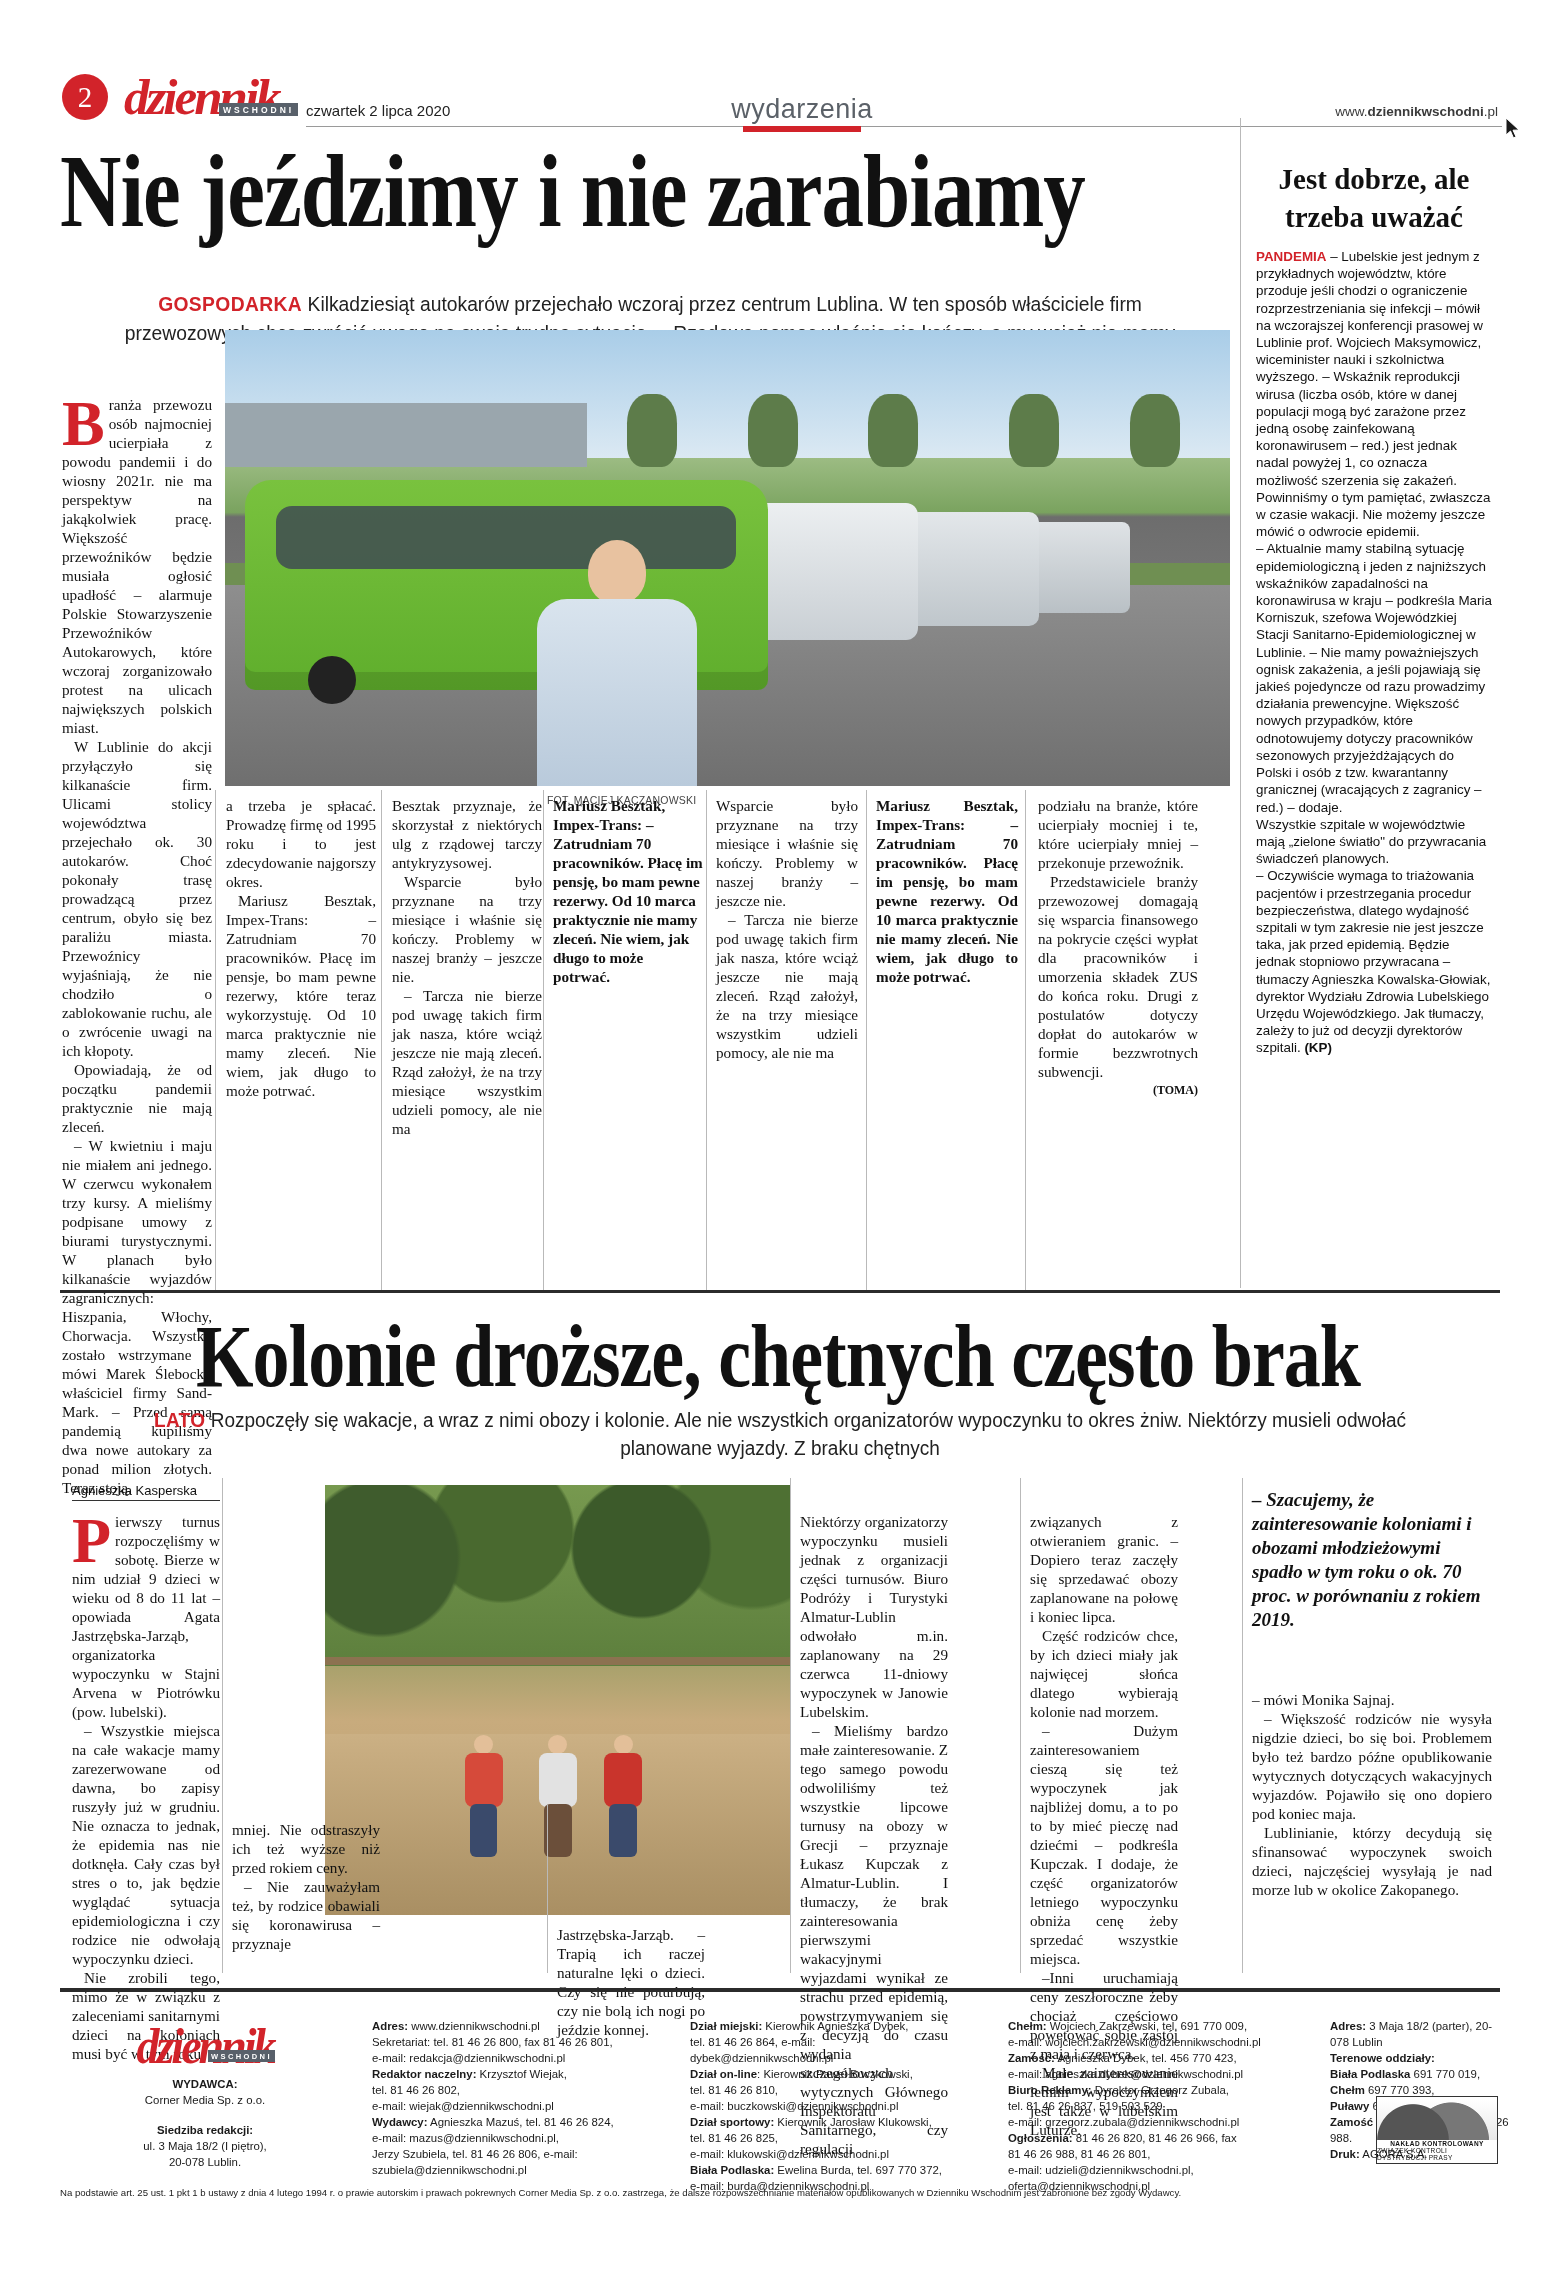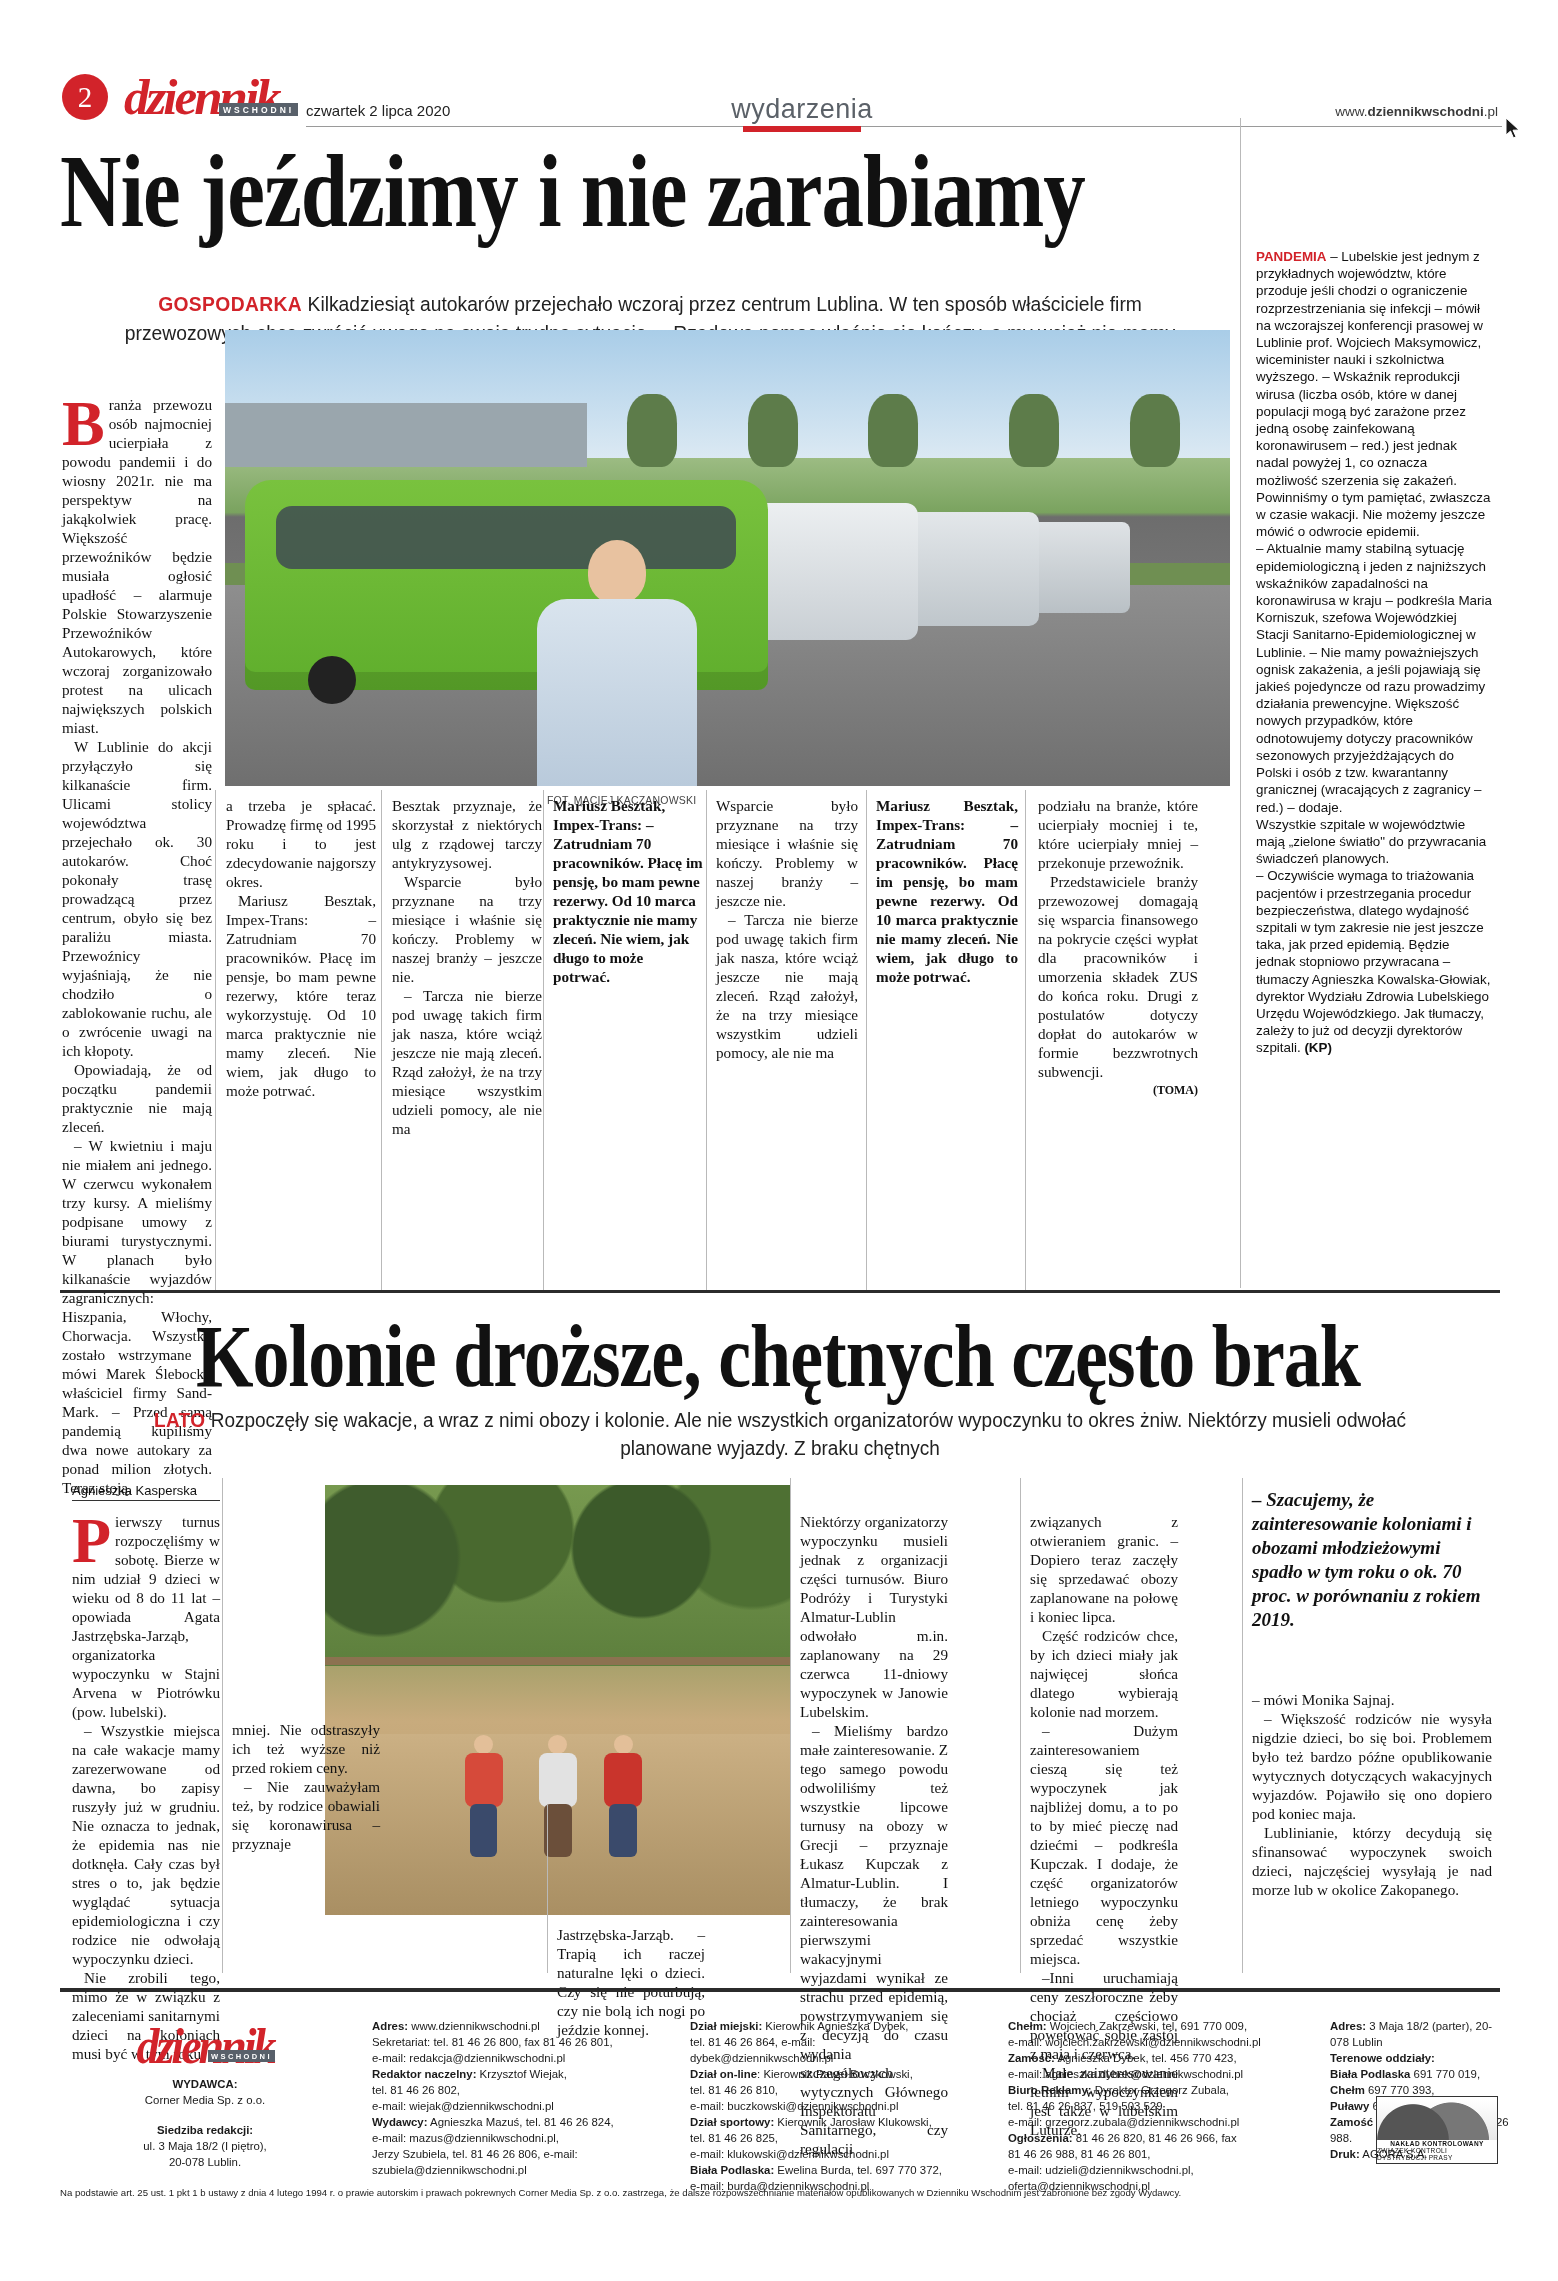--- a/index.html
+++ b/index.html
@@ -285,20 +285,23 @@
   <div class="col" style="left:716px;top:796px;width:142px;height:80px;">
     <p class="noind">Wsparcie było przyznane na trzy miesiące i właśnie się kończy. Problemy w naszej branży – jeszcze nie.</p>
     <p>– Tarcza nie bierze pod uwagę takich firm jak nasza, które wciąż jeszcze nie mają zleceń. Rząd założył, że na trzy miesiące wszystkim udzieli pomocy, ale nie ma</p>
   </div>
   <div class="col" style="left:876px;top:796px;width:142px;height:80px;font-weight:700;">
     <p class="noind">Mariusz Besztak, Impex-Trans: – Zatrudniam 70 pracowników. Płacę im pensję, bo mam pewne rezerwy. Od 10 marca praktycznie nie mamy zleceń. Nie wiem, jak długo to może potrwać.</p>
   </div>
 
   <div class="vline" style="left:1240px;top:118px;height:1170px;"></div>
 
+  <div style="position:absolute;left:1256px;top:160px;width:236px;text-align:center;
+              font-family:'Liberation Serif',serif;font-weight:700;font-size:29px;
+              line-height:38px;color:#111;">Jest dobrze, ale trzeba uważać</div>
 
   <div style="position:absolute;left:1256px;top:248px;width:236px;font-size:13.4px;
               line-height:17.2px;text-align:left;color:#111;">
     <p style="margin:0;">
       <span style="color:#d2232a;font-weight:700;">PANDEMIA</span>
       <span>– Lubelskie jest jednym z przykładnych województw, które przoduje jeśli chodzi o ograniczenie rozprzestrzeniania się infekcji – mówił na wczorajszej konferencji prasowej w Lublinie prof. Wojciech Maksymowicz, wiceminister nauki i szkolnictwa wyższego. – Wskaźnik reprodukcji wirusa (liczba osób, które w danej populacji mogą być zarażone przez jedną osobę zainfekowaną koronawirusem – red.) jest jednak nadal powyżej 1, co oznacza możliwość szerzenia się zakażeń. Powinniśmy o tym pamiętać, zwłaszcza w czasie wakacji. Nie możemy jeszcze mówić o odwrocie epidemii.</span>
     </p>
     <p style="margin:0;">– Aktualnie mamy stabilną sytuację epidemiologiczną i jeden z najniższych wskaźników zapadalności na koronawirusa w kraju – podkreśla Maria Korniszuk, szefowa Wojewódzkiej Stacji Sanitarno-Epidemiologicznej w Lublinie. – Nie mamy poważniejszych ognisk zakażenia, a jeśli pojawiają się jakieś pojedyncze od razu prowadzimy działania prewencyjne. Większość nowych przypadków, które odnotowujemy dotyczy pracowników sezonowych przyjeżdżających do Polski i osób z tzw. kwarantanny granicznej (wracających z zagranicy – red.) – dodaje.</p>
     <p style="margin:0;">Wszystkie szpitale w województwie mają „zielone światło" do przywracania świadczeń planowych.</p>
     <p style="margin:0;"><span>– Oczywiście wymaga to triażowania pacjentów i przestrzegania procedur bezpieczeństwa, dlatego wydajność szpitali w tym zakresie nie jest jeszcze taka, jak przed epidemią. Będzie jednak stopniowo przywracana – tłumaczy Agnieszka Kowalska-Głowiak, dyrektor Wydziału Zdrowia Lubelskiego Urzędu Wojewódzkiego. Jak tłumaczy, zależy to już od decyzji dyrektorów szpitali.</span> <b>(KP)</b></p>
@@ -336,21 +339,21 @@
       <div class="l"></div>
     </div>
   </div>
 
   <div class="col dropcap" style="left:72px;top:1512px;width:148px;height:440px;">
     <p class="noind">Pierwszy turnus rozpoczęliśmy w sobotę. Bierze w nim udział 9 dzieci w wieku od 8 do 11 lat – opowiada Agata Jastrzębska-Jarząb, organizatorka wypoczynku w Stajni Arvena w Piotrówku (pow. lubelski).</p>
     <p>– Wszystkie miejsca na całe wakacje mamy zarezerwowane od dawna, bo zapisy ruszyły już w grudniu. Nie oznacza to jednak, że epidemia nas nie dotknęła. Cały czas był stres o to, jak będzie wyglądać sytuacja epidemiologiczna i czy rodzice nie odwołają wypoczynku dzieci.</p>
     <p>Nie zrobili tego, mimo że w związku z zaleceniami sanitarnymi dzieci na koloniach musi być w tym roku</p>
   </div>
 
-  <div class="col" style="left:232px;top:1720px;width:148px;height:130px;">
+  <div class="col" style="left:232px;top:1820px;width:148px;height:130px;">
     <p class="noind">mniej. Nie odstraszyły ich też wyższe niż przed rokiem ceny.</p>
     <p>– Nie zauważyłam też, by rodzice obawiali się koronawirusa – przyznaje</p>
   </div>
 
   <div class="col" style="left:557px;top:1925px;width:148px;height:130px;">
     <p class="noind">Jastrzębska-Jarząb. – Trapią ich raczej naturalne lęki o dzieci. Czy się nie poturbują, czy nie bolą ich nogi po jeździe konnej.</p>
   </div>
 
   <div class="col" style="left:800px;top:1512px;width:148px;height:440px;">
     <p class="noind">Niektórzy organizatorzy wypoczynku musieli jednak z organizacji części turnusów. Biuro Podróży i Turystyki Almatur-Lublin odwołało m.in. zaplanowany na 29 czerwca 11-dniowy wypoczynek w Janowie Lubelskim.</p>

